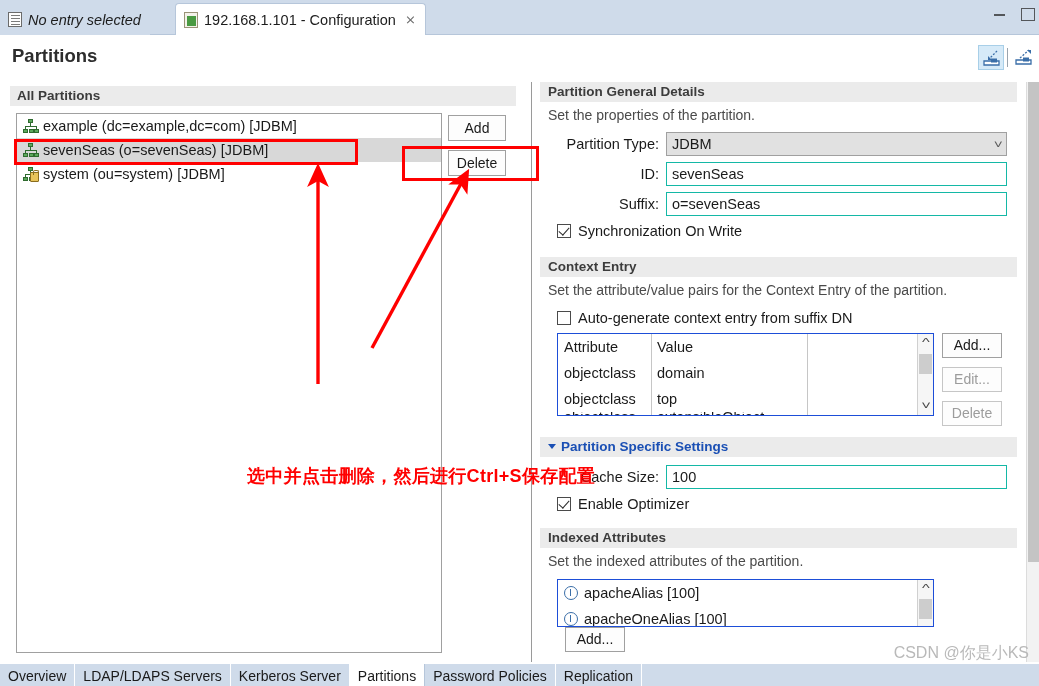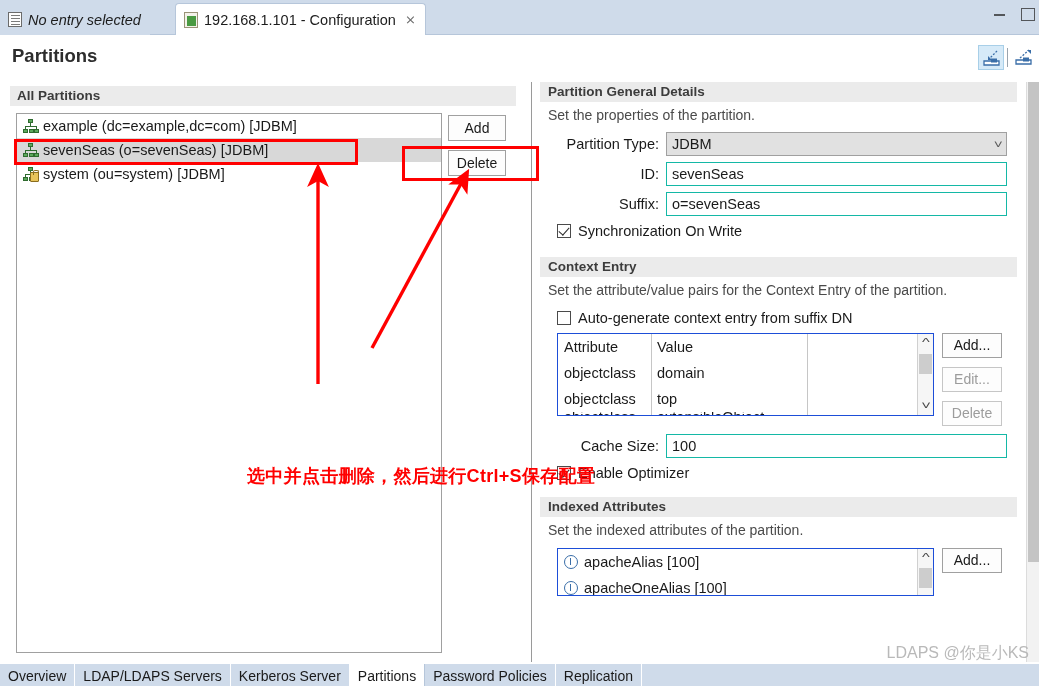--- a/index.html
+++ b/index.html
@@ -624,37 +624,41 @@
           <div class="sarrow" style="bottom:2px">˅</div>
         </div>
       </div>
       <div style="display:flex; flex-direction:column; gap:9px; margin-left:8px;">
         <div class="btn" style="width:60px;height:25px">Add...</div>
         <div class="btn disabled" style="width:60px;height:25px">Edit...</div>
         <div class="btn disabled" style="width:60px;height:25px">Delete</div>
       </div>
     </div>
 
+    <div class="sect-hdr" style="margin-top:11px; display:flex; align-items:center; padding-top:0;">
+      <span class="tri"></span>
+      <span class="link-collapse">Partition Specific Settings</span>
+    </div>
 
     <div class="frow" style="margin-top:8px">
       <div class="flab" style="width:126px">Cache Size:</div>
       <div class="finput" style="width:341px">
         <span>100</span>
       </div>
     </div>
 
     <div class="cbrow">
       <span class="cbox on"></span>
       <span>Enable Optimizer</span>
     </div>
 
     <div class="sect-hdr" style="margin-top:16px">Indexed Attributes</div>
     <div class="sect-desc">Set the indexed attributes of the partition.</div>
 
-    <div style="display:flex; margin-top:7px; margin-left:17px;">
+    <div style="display:flex; margin-top:7px; margin-left:17px;flex-direction:column;">
       <div class="tbl" style="width:377px; height:48px;">
         <div class="trow" style="padding-left:6px">
           <span class="ico-idx"></span>
           <span>apacheAlias [100]</span>
         </div>
         <div class="trow" style="padding-left:6px">
           <span class="ico-idx"></span>
           <span>apacheOneAlias [100]</span>
         </div>
         <div class="sbar">
@@ -679,21 +683,21 @@
   <svg class="anno-svg">
     <defs>
       <marker id="ah" markerWidth="7" markerHeight="7" refX="3.2" refY="3.2" orient="auto">
         <path d="M0,0 L7,3.2 L0,6.4 L1.7,3.2 Z" fill="#ff0000"></path>
       </marker>
     </defs>
     <line x1="318" y1="384" x2="318" y2="176" stroke="#ff0000" stroke-width="3.4" marker-end="url(#ah)"></line>
     <line x1="372" y1="348" x2="463" y2="180" stroke="#ff0000" stroke-width="3.4" marker-end="url(#ah)"></line>
   </svg>
 
-  <div class="wmark">LDAPS @你是小KS</div>
+  <div class="wmark">CSDN @你是小KS</div>
 
   <div class="btabs">
     <div class="btab">Overview</div>
     <div class="btab">LDAP/LDAPS Servers</div>
     <div class="btab">Kerberos Server</div>
     <div class="btab active">Partitions</div>
     <div class="btab">Password Policies</div>
     <div class="btab">Replication</div>
   </div>
 

